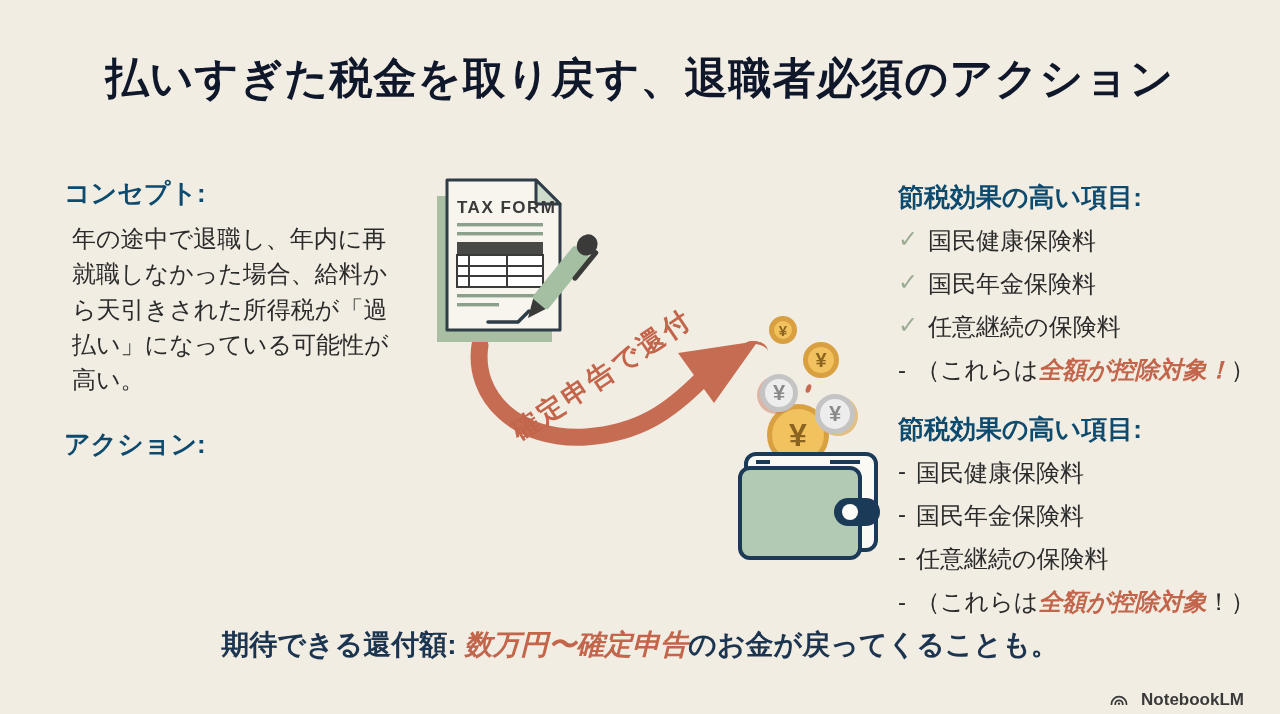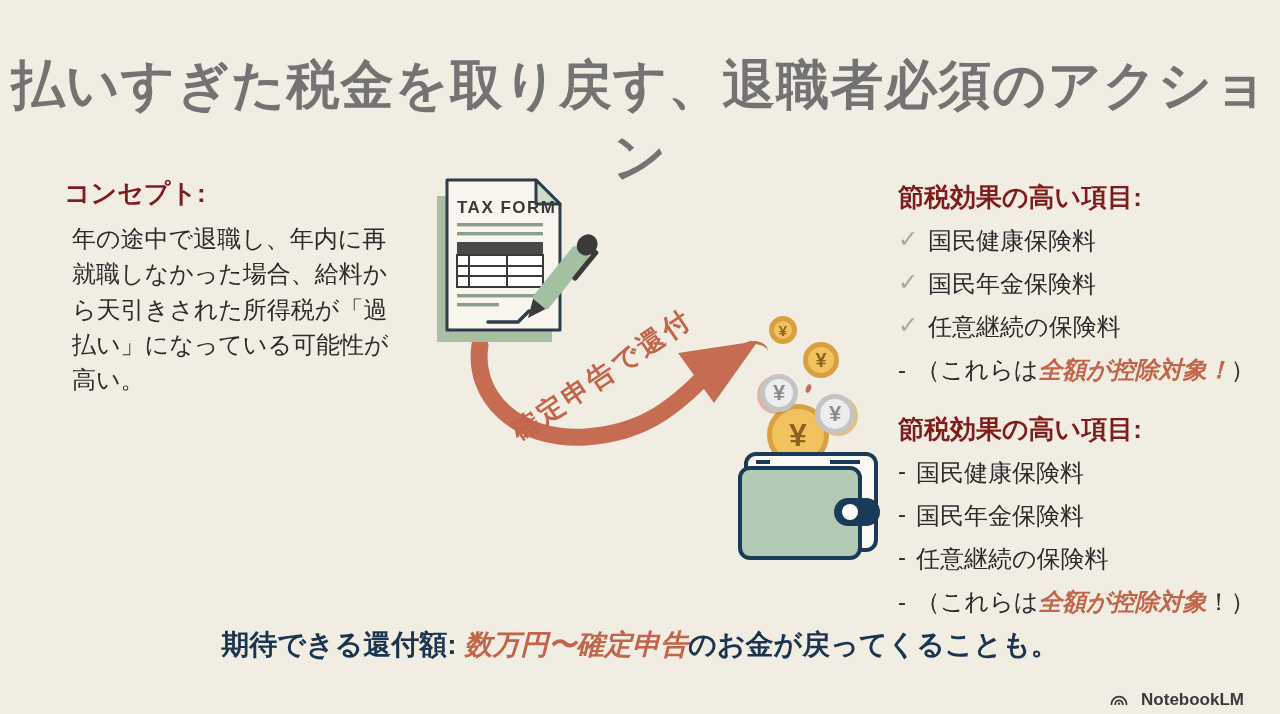--- a/index.html
+++ b/index.html
@@ -2,25 +2,25 @@
 <html><head>
 <meta charset="utf-8">
 <style>
   html,body{margin:0;padding:0;}
   .stage{
     position:relative;width:1280px;height:714px;background:#f2ede3;overflow:hidden;
     font-family:"Liberation Sans","DejaVu Sans",sans-serif;color:#2b2b2b;
   }
   .title{
     position:absolute;top:50px;left:0;right:0;text-align:center;
-    font-size:53px;font-weight:800;color:#737373;letter-spacing:1px;
+    font-size:43px;font-weight:800;color:#0f172a;letter-spacing:1px;
   }
   
   .left-col{position:absolute;left:64px;top:176px;width:350px;}
-  .col-heading{font-size:26px;font-weight:800;color:#7f1d1d;margin:0 0 10px 0;}
+  .col-heading{font-size:26px;font-weight:800;color:#0c4a6e;margin:0 0 10px 0;}
   .body-text{font-size:24px;line-height:1.47;margin:8px;}
   .section-action{margin-top:30px;}
   .accent{color:#c2654a;font-weight:700;font-style:italic;}
   
   .right-col{position:absolute;left:898px;top:180px;width:364px;}
   .benefit-list{list-style:none;margin:4px 0 0 0;padding:0;}
   .benefit-list li{display:flex;align-items:flex-start;font-size:24px;margin:0 0 11px 0;}
   .check{color:#9cad94;font-weight:800;font-size:24px;margin-right:10px;}
   .dash{font-size:24px;margin-right:10px;}
   .note-line{font-size:24px;margin:0 0 0 0;}
@@ -61,20 +61,21 @@
 <div class="stage">
 
   <div class="title">払いすぎた税金を取り戻す、退職者必須のアクション</div>
 
   <div class="left-col">
     <div>
       <p class="col-heading">コンセプト:</p>
       <p class="body-text">年の途中で退職し、年内に再就職しなかった場合、給料から天引きされた所得税が「過払い」になっている可能性が高い。</p>
     </div>
     <div class="section-action">
+      <p class="col-heading">アクション:</p>
     </div>
   </div>
 
   <svg class="taxform-svg" width="215" height="190" viewBox="0 0 215 190">
     <rect x="7" y="30" width="115" height="146" fill="#a9bfa4"></rect>
     <path d="M17 14 H106 L130 38 V164 H17 Z" fill="#f8f5ee" stroke="#2e3d47" stroke-width="3" stroke-linejoin="round"></path>
     <path d="M106 14 V38 H130 Z" fill="#cfdccc" stroke="#2e3d47" stroke-width="3" stroke-linejoin="round"></path>
     <text x="27" y="47" font-size="17" font-weight="bold" fill="#3a3a3a" letter-spacing="1.5">TAX FORM</text>
     <rect x="27" y="57" width="86" height="3.4" fill="#8aa08a"></rect>
     <rect x="27" y="66" width="86" height="3.4" fill="#8aa08a"></rect>

